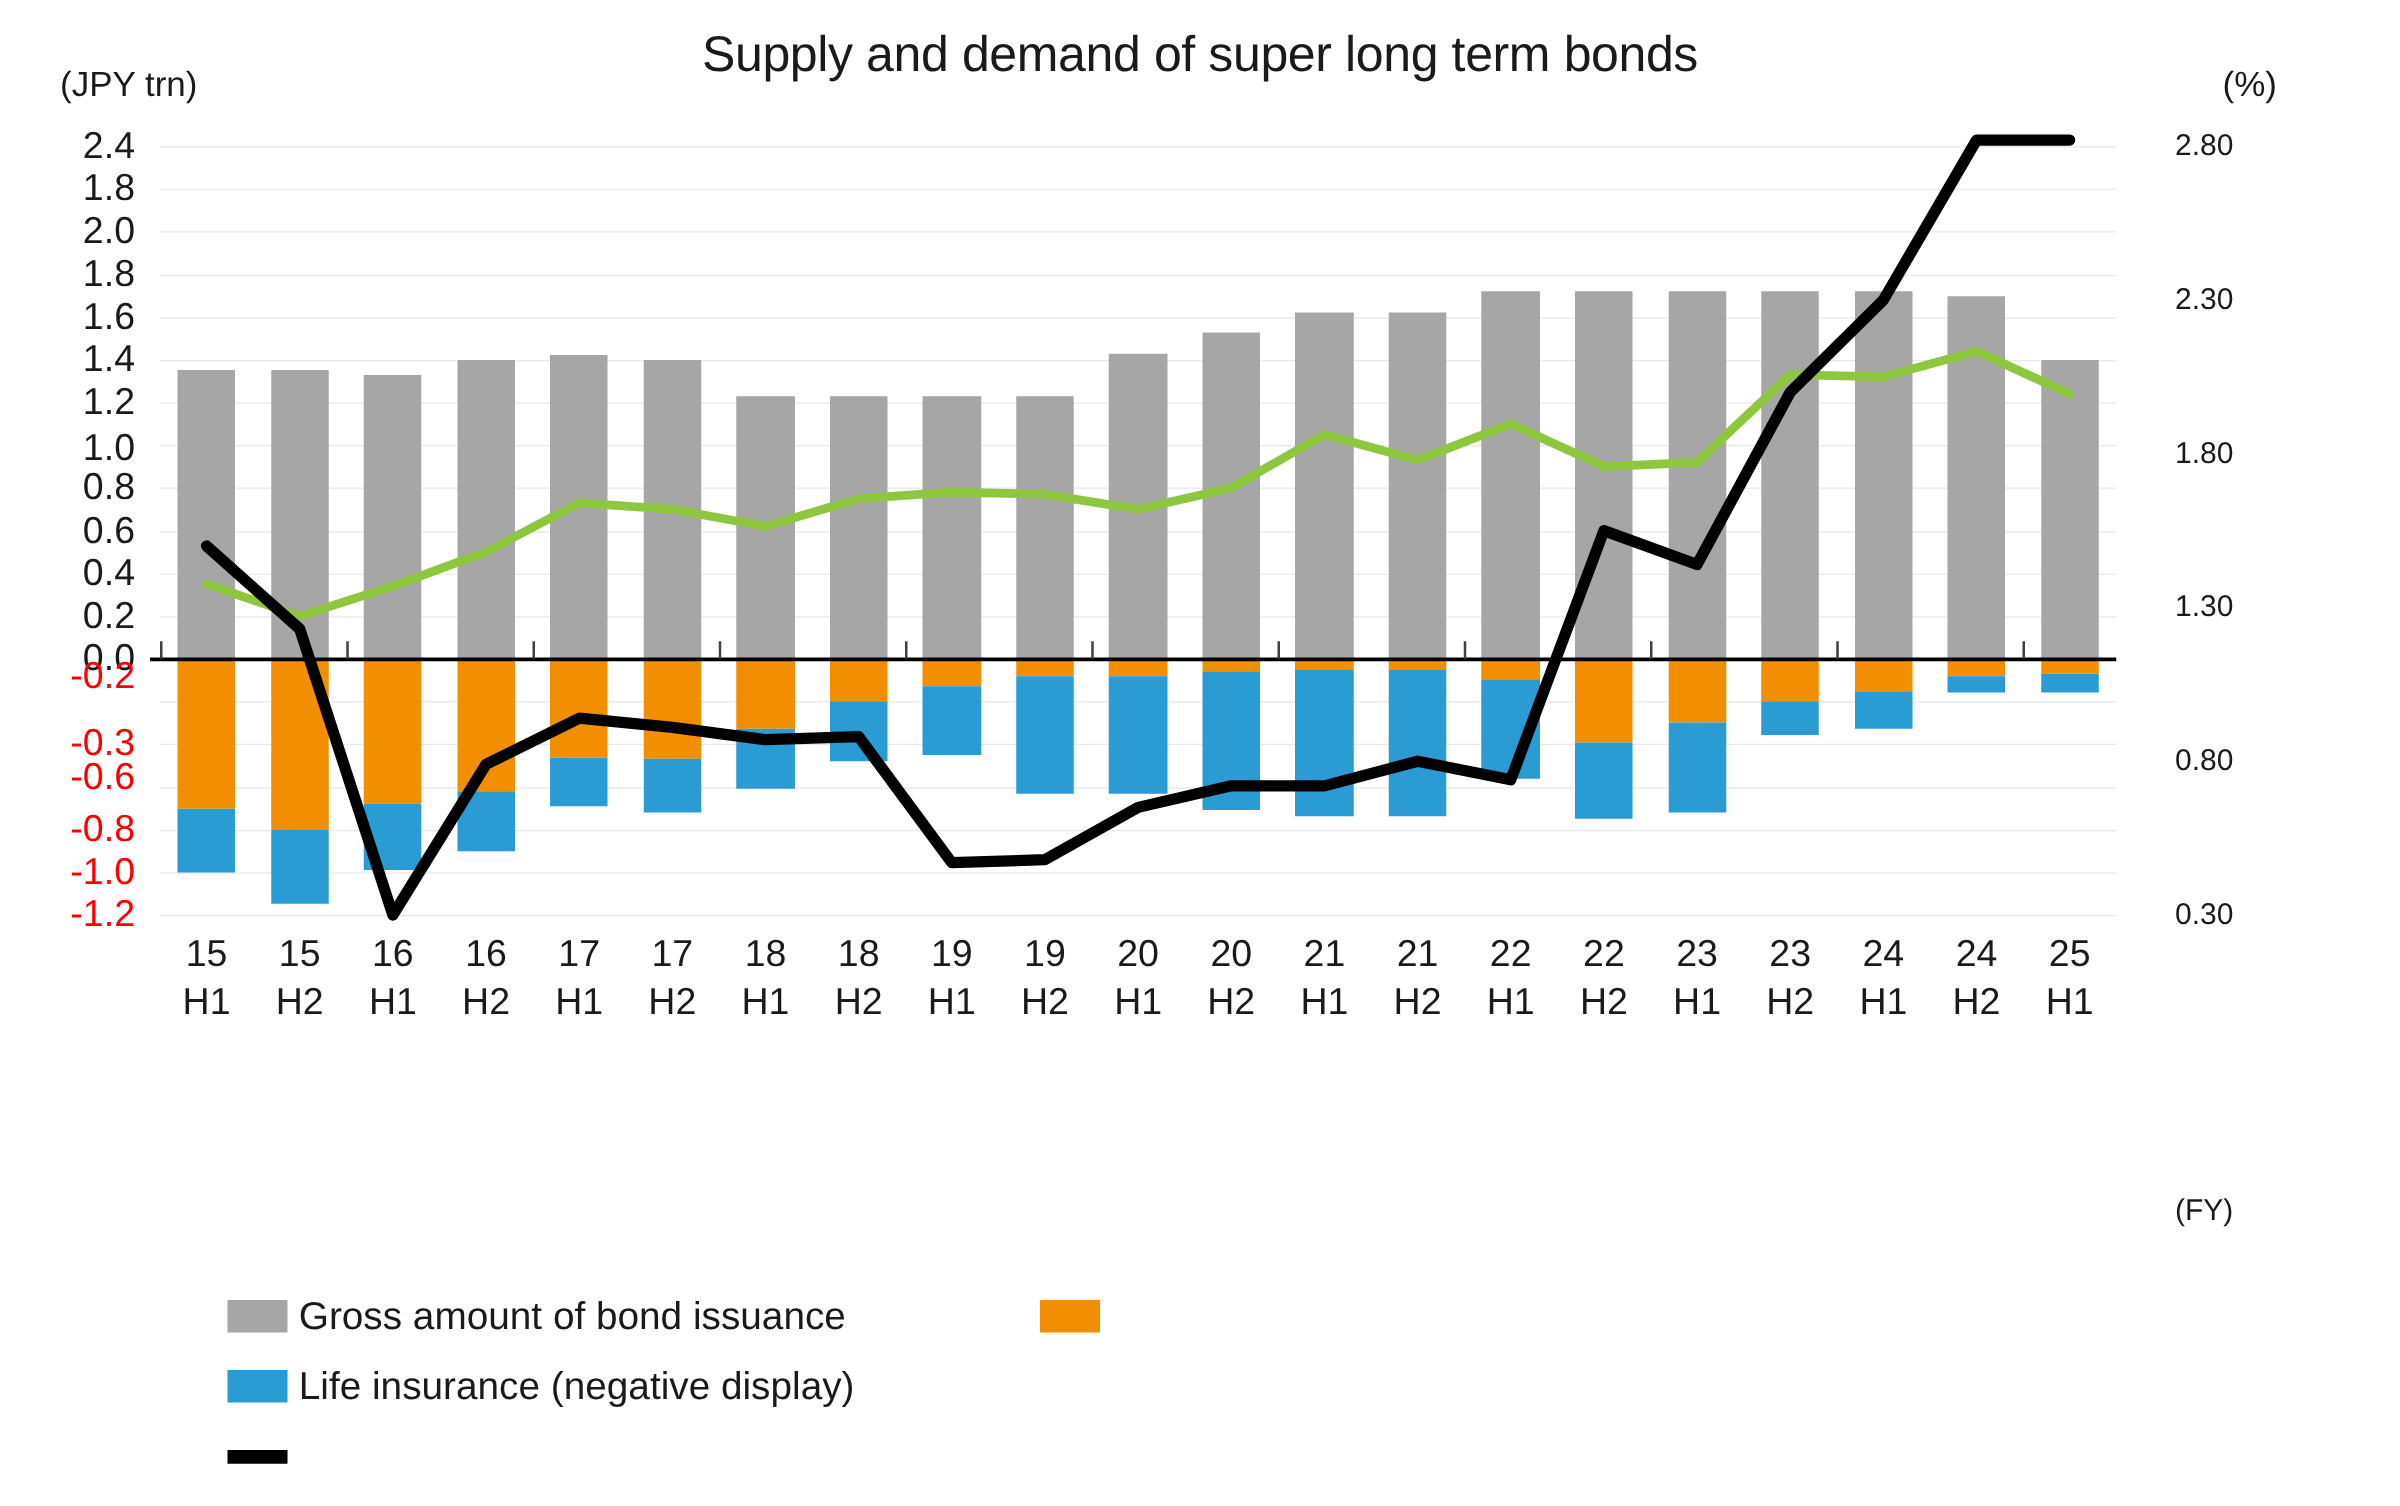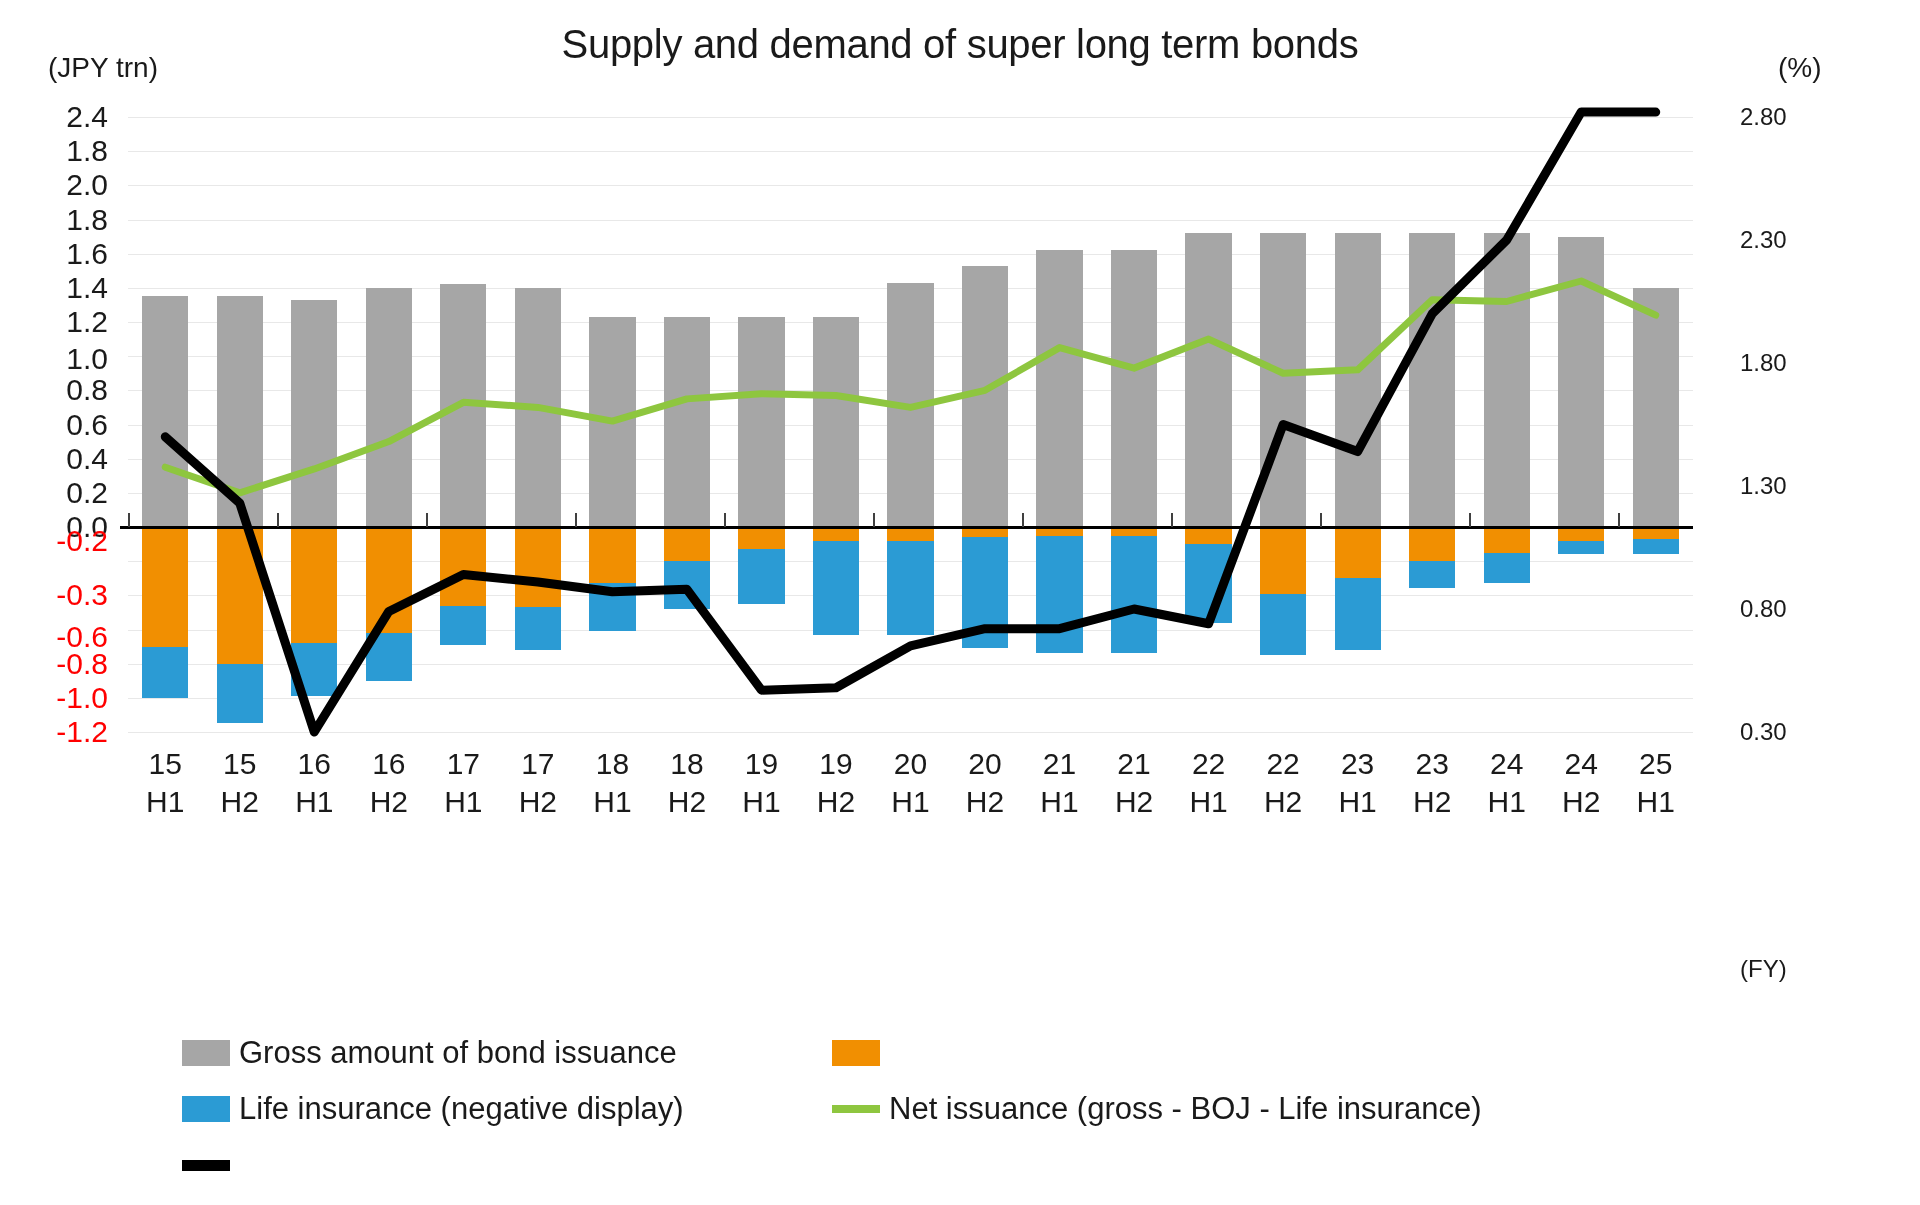--- a/index.html
+++ b/index.html
@@ -338,21 +338,21 @@
       <div class="ylabel-left" style="top: 287.833px;">1.4</div>
       <div class="ylabel-left" style="top: 322px;">1.2</div>
       <div class="ylabel-left" style="top: 359px;">1.0</div>
       <div class="ylabel-left" style="top: 390.333px;">0.8</div>
       <div class="ylabel-left" style="top: 424.5px;">0.6</div>
       <div class="ylabel-left" style="top: 458.667px;">0.4</div>
       <div class="ylabel-left" style="top: 492.833px;">0.2</div>
       <div class="ylabel-left" style="top: 527px;">0.0</div>
       <div class="ylabel-left neg" style="top: 541px;">-0.2</div>
       <div class="ylabel-left neg" style="top: 595.333px;">-0.3</div>
-      <div class="ylabel-left neg" style="top: 637px;">-0.6</div>
+      <div class="ylabel-left neg" style="top: 622px;">-0.6</div>
       <div class="ylabel-left neg" style="top: 663.667px;">-0.8</div>
       <div class="ylabel-left neg" style="top: 697.833px;">-1.0</div>
       <div class="ylabel-left neg" style="top: 732px;">-1.2</div>
     </div>
   <div id="ylabels-right">
       <div class="ylabel-right" style="top: 117px;">2.80</div>
       <div class="ylabel-right" style="top: 240px;">2.30</div>
       <div class="ylabel-right" style="top: 363px;">1.80</div>
       <div class="ylabel-right" style="top: 486px;">1.30</div>
       <div class="ylabel-right" style="top: 609px;">0.80</div>
@@ -453,24 +453,20 @@
         </div>
         <div class="legend-item">
           <span class="swatch-box" style="background: rgb(241, 143, 1);"></span>
         </div>
       </div>
       <div class="legend-row">
         <div class="legend-item col1">
           <span class="swatch-box" style="background: rgb(43, 155, 212);"></span>
           <span>Life insurance (negative display)</span>
         </div>
-        <div class="legend-item">
-          <span class="swatch-line" style="background: rgb(142, 198, 63);"></span>
-          <span>Net issuance (gross - BOJ - Life insurance)</span>
-        </div>
       </div>
       <div class="legend-row">
         <div class="legend-item col1">
           <span class="swatch-line thick" style="background: rgb(0, 0, 0);"></span>
         </div>
       </div>
     </div>
 
 </div>
 

